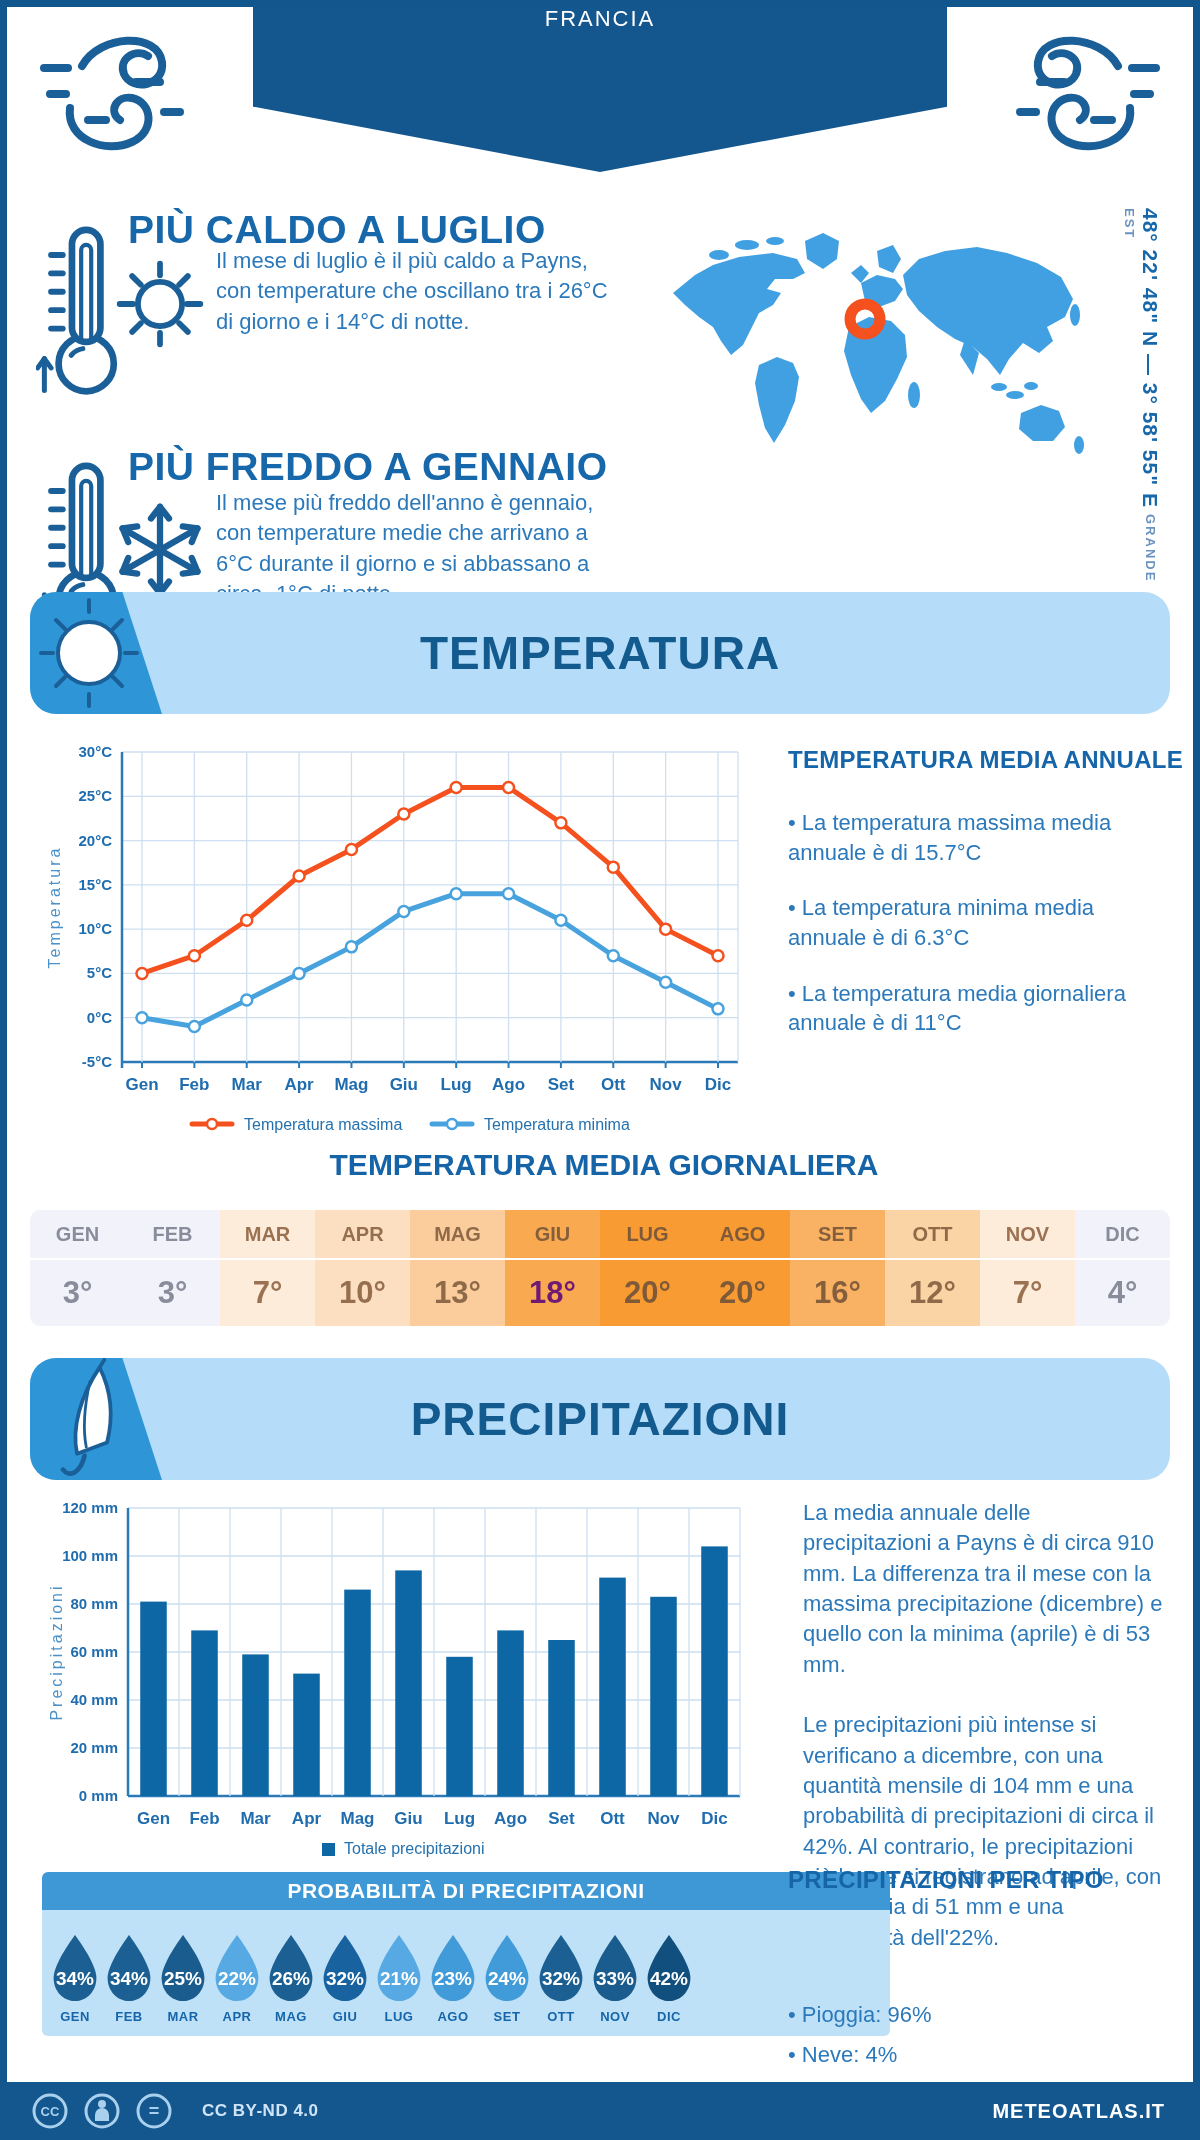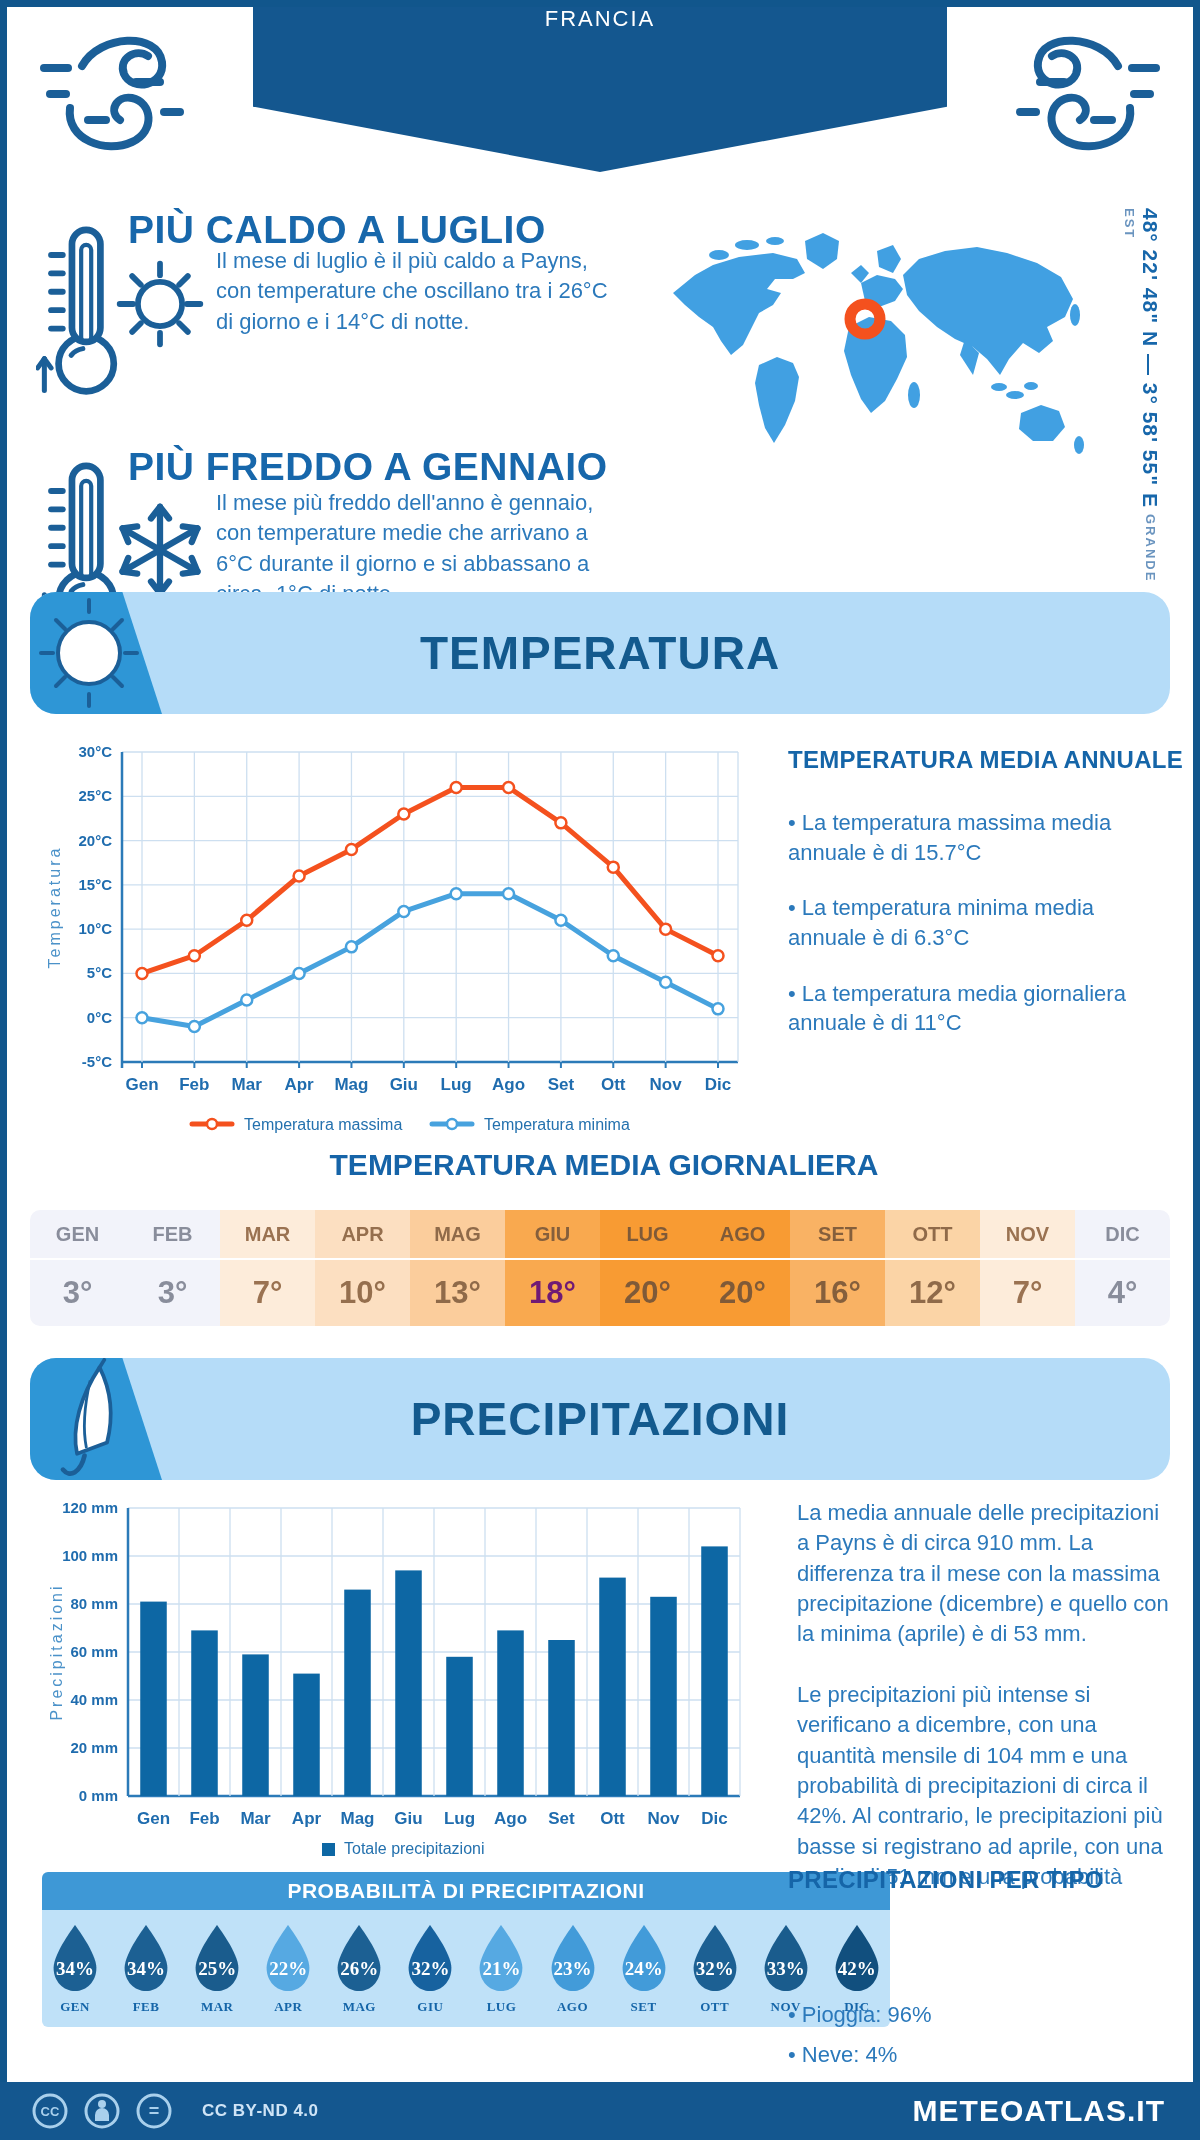--- a/index.html
+++ b/index.html
@@ -24,44 +24,44 @@
   .secbanner .corner{position:absolute;left:0;top:0;width:132px;height:122px;background:#2e96d6;
         border-radius:26px 0 0 26px;clip-path:polygon(0 0,70% 0,100% 100%,0 100%);}
   .secbanner .sectitle{position:absolute;left:0;right:0;top:0;height:122px;display:flex;
         align-items:center;justify-content:center;color:#135a8e;font-size:46px;font-weight:800;letter-spacing:1px;}
   .secbanner svg{position:absolute;z-index:2;}
   
   .colhead{position:absolute;color:#1565a8;font-size:24px;font-weight:800;letter-spacing:.3px;}
   .bullets{position:absolute;width:388px;color:#2b79bb;font-size:22px;line-height:1.35;}
   .bullets p{margin:0 0 26px;}
   .paras{position:absolute;width:390px;color:#2b79bb;font-size:22px;line-height:1.38;}
-  .paras p{margin:0 9px 30px;}
+  .paras p{margin:0 15px 30px;}
   
   #daily-title{position:absolute;left:0;right:0;top:1148px;text-align:center;color:#1664a8;
         font-size:30px;font-weight:800;margin-left:8px;}
   #daily-table{position:absolute;left:30px;top:1210px;width:1140px;display:grid;
         grid-template-columns:repeat(12,1fr);border-radius:10px;overflow:hidden;}
   #daily-table .th{height:48px;display:flex;align-items:center;justify-content:center;
         font-size:20px;font-weight:700;border-bottom:2px solid #fff;}
   #daily-table .td{height:66px;display:flex;align-items:center;justify-content:center;
         font-size:31px;font-weight:700;}
   
   #prob{position:absolute;left:42px;top:1872px;width:848px;}
   #prob .phead{height:38px;background:#3e98d6;border-radius:6px 6px 0 0;display:flex;
         align-items:center;justify-content:center;color:#fff;font-size:21px;font-weight:800;letter-spacing:.5px;}
-  #prob .pbody{background:#bfe1f8;border-radius:0 0 6px 6px;padding:12px 6px 12px;display:flex;justify-content:space-between;font-family:Liberation Serif, serif;}
+  #prob .pbody{background:#bfe1f8;border-radius:0 0 6px 6px;padding:22px 6px 12px;display:flex;justify-content:flex-start;}
   .drop{position:relative;width:54px;text-align:center;}
   .drop svg{display:block;margin:0 auto;}
   .drop .pct{position:absolute;left:0;right:0;top:36px;color:#fff;font-size:19px;font-weight:800;}
   .drop .mon{display:block;margin-top:5px;color:#1565a8;font-size:13px;font-weight:800;letter-spacing:.5px;}
   
   footer{position:absolute;left:0;right:0;bottom:0;height:58px;background:#14578f;z-index:70;
         display:flex;align-items:center;}
   footer .lic{color:#cfe4f6;font-size:17px;font-weight:800;letter-spacing:.5px;margin-left:12px;}
-  footer .site{margin-left:auto;margin-right:35px;color:#fff;font-size:30px;font-weight:800;letter-spacing:1px;}
+  footer .site{margin-left:auto;margin-right:35px;color:#fff;font-size:20px;font-weight:800;letter-spacing:1px;}
   svg text{font-family:"Liberation Sans",sans-serif;}
 </style>
 </head>
 <body>
 
 <div id="page">
 
   <svg class="windsvg" style="left:30px" viewBox="0 0 200 140">
     <g fill="none" stroke="#1b5f98" stroke-width="8" stroke-linecap="round">
       <path d="M14 52 H38"></path>

